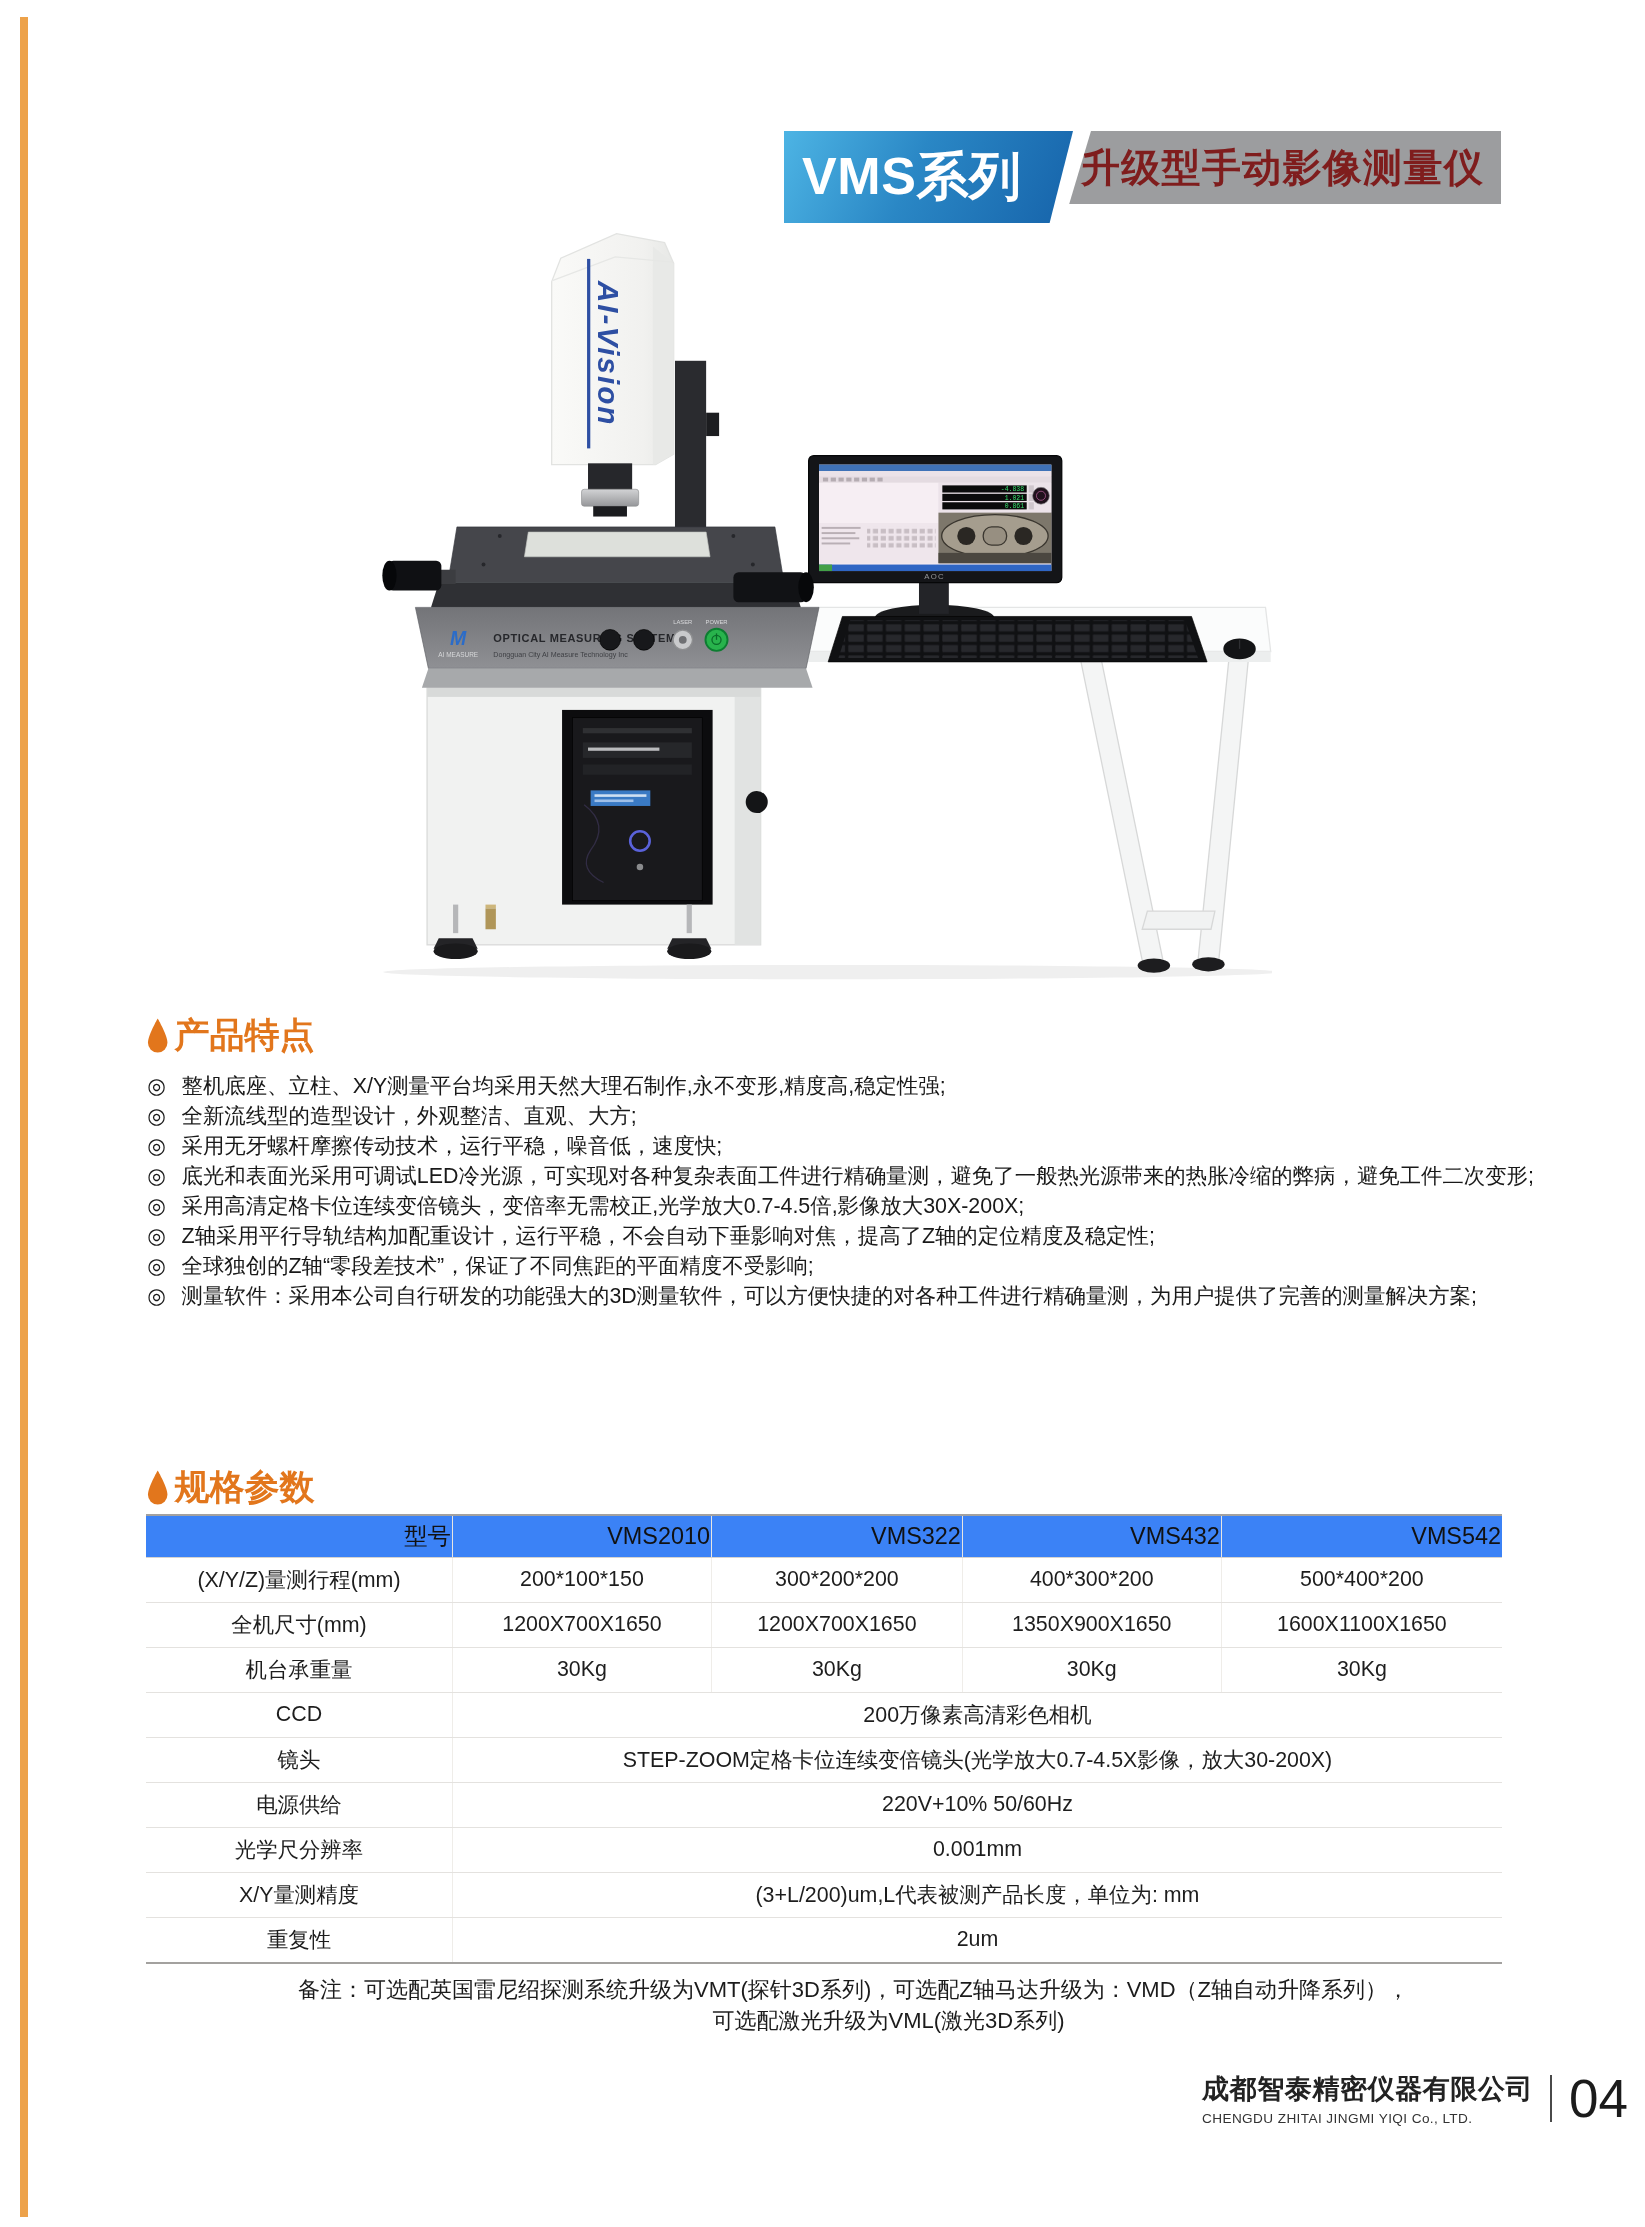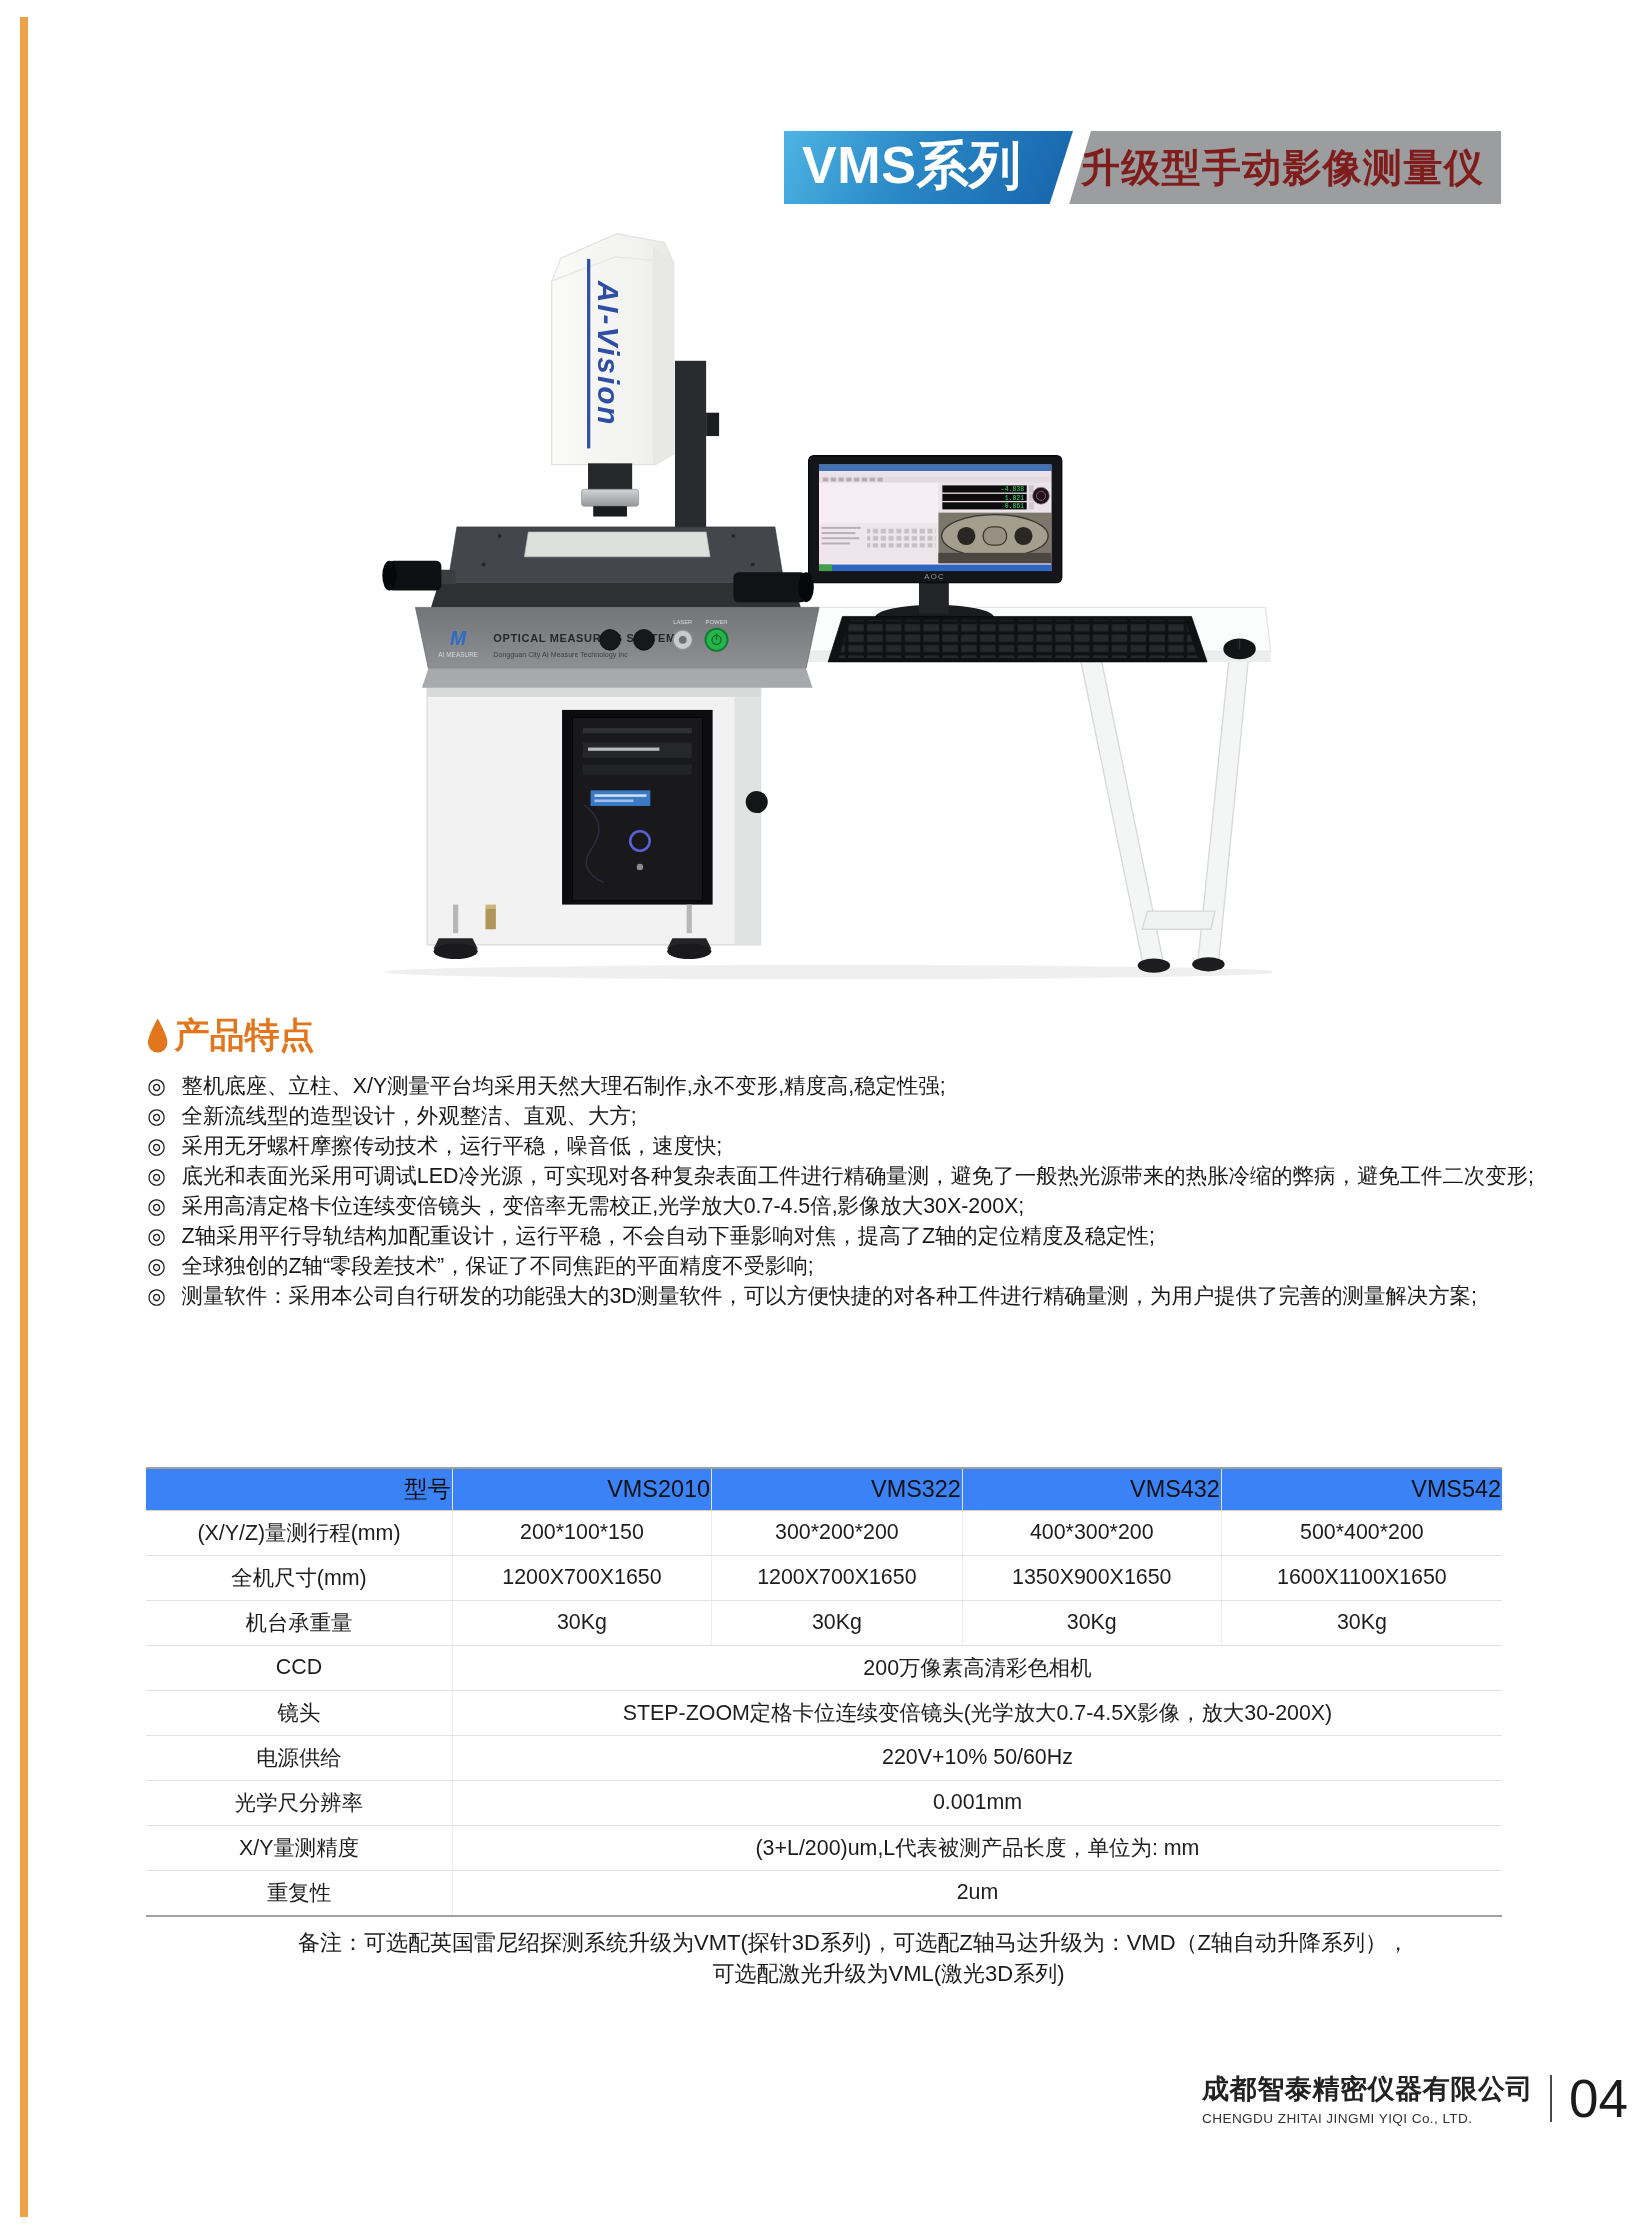--- a/index.html
+++ b/index.html
@@ -4,24 +4,24 @@
 <style>
   html,body { margin:0; padding:0; background:#ffffff; }
   .page {
     position:relative; width:1646px; height:2227px; background:#ffffff; overflow:hidden;
     font-family:"Liberation Sans","DejaVu Sans",sans-serif; color:#1c1c1c;
   }
   .left-accent { position:absolute; left:19.5px; top:17px; width:8.4px; height:2200px; background:#eda24a; }
 
   
   .badge-blue {
-    position:absolute; left:784px; top:131px; width:289px; height:73px;
+    position:absolute; left:784px; top:131px; width:289px; height:92px;
     background:linear-gradient(115deg,#4db4e4 0%,#2a87c5 45%,#1663aa 100%);
     clip-path:polygon(0 0,100% 0,calc(100% - 23.4px) 100%,0 100%);
-    display:flex; align-items:flex-start; padding-left:18px; box-sizing:border-box;
+    display:flex; align-items:center; padding-left:18px; box-sizing:border-box;
   }
   .badge-blue span { font-size:52px; font-weight:800; color:#fff; letter-spacing:0.6px; }
   .badge-gray {
     position:absolute; left:1064px; top:131px; width:437px; height:73px;
     background:#9c9d9f; clip-path:polygon(27px 0,100% 0,100% 100%,5.2px 100%);
     display:flex; align-items:center; justify-content:center;
   }
   .badge-gray span { font-size:39px; font-weight:700; color:#7f1d1d; letter-spacing:1.3px; }
 
   
@@ -268,20 +268,26 @@
         <li>采用无牙螺杆摩擦传动技术，运行平稳，噪音低，速度快;</li>
         <li>底光和表面光采用可调试LED冷光源，可实现对各种复杂表面工件进行精确量测，避免了一般热光源带来的热胀冷缩的弊病，避免工件二次变形;</li>
         <li>采用高清定格卡位连续变倍镜头，变倍率无需校正,光学放大0.7-4.5倍,影像放大30X-200X;</li>
         <li>Z轴采用平行导轨结构加配重设计，运行平稳，不会自动下垂影响对焦，提高了Z轴的定位精度及稳定性;</li>
         <li>全球独创的Z轴“零段差技术”，保证了不同焦距的平面精度不受影响;</li>
         <li>测量软件：采用本公司自行研发的功能强大的3D测量软件，可以方便快捷的对各种工件进行精确量测，为用户提供了完善的测量解决方案;</li>
       </ul>
   </section>
 
   <section class="specs">
+    <h2 class="section-title">
+      <svg class="drop-icon" viewBox="0 0 24 38">
+        <path d="M12 1 C12 1 2 18 2 26 a10 10 0 0 0 20 0 C22 18 12 1 12 1 Z" fill="#e2761c"></path>
+      </svg>
+      <span>规格参数</span>
+    </h2>
     <table class="spec" id="spec-table">
         <colgroup>
           <col style="width: 22.6%;">
           <col style="width: 19.1%;">
           <col style="width: 18.5%;">
           <col style="width: 19.1%;">
           <col style="width: 20.7%;">
         </colgroup>
         <thead>
           <tr>

